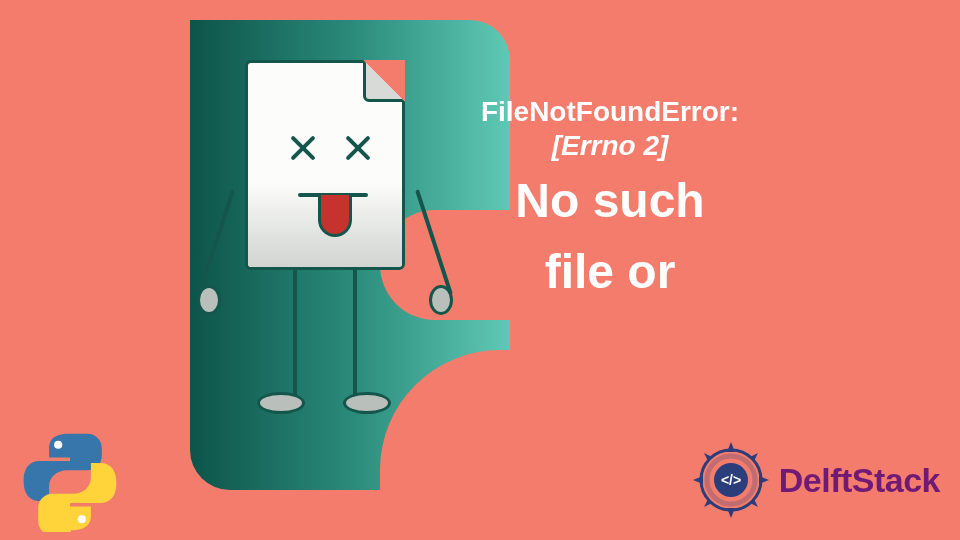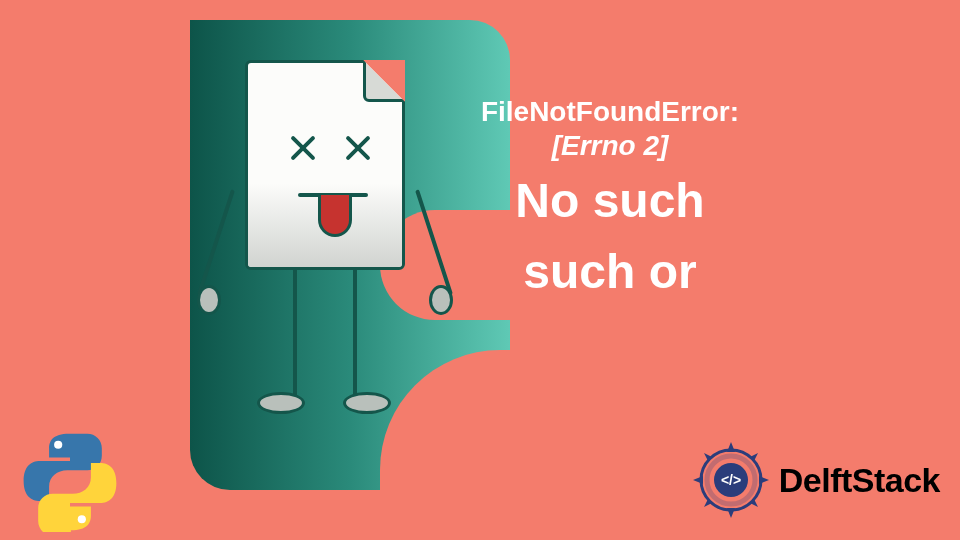--- a/index.html
+++ b/index.html
@@ -209,21 +209,21 @@
     position: absolute;
     right: 20px;
     bottom: 20px;
     display: flex;
     align-items: center;
     gap: 8px;
   }
   .delft-text {
     font-size: 34px;
     font-weight: 700;
-    color: #000000;
+    color: #701a75;
     letter-spacing: -0.5px;
   }
   .delft-badge {
     width: 80px;
     height: 80px;
     position: relative;
   }
 </style>
 </head>
 <body>
@@ -248,21 +248,21 @@
     <div class="mouth"></div>
     <div class="tongue"></div>
     <div class="file-fold"></div>
   </div>
 </div>
 
 <div class="err-text">
   <div class="err-line1">FileNotFoundError:</div>
   <div class="err-line2">[Errno 2]</div>
   <div class="err-big">No such</div>
-  <div class="err-big">such or</div>
+  <div class="err-big">file or</div>
 </div>
 
 <div class="python-logo">
   <svg viewBox="0 0 110 110" width="100" height="100">
     <path fill="#3776ab" d="M54 2c-18 0-22 8-22 16v10h23v4H22c-10 0-18 6-18 22s8 22 18 22h10V60c0-11 9-18 20-18h22c9 0 16-7 16-16V18c0-9-7-16-16-16H54z"></path>
     <circle cx="42" cy="14" r="4.5" fill="#fff"></circle>
     <path fill="#ffd43b" d="M56 108c18 0 22-8 22-16V82H55v-4h33c10 0 18-6 18-22s-8-22-18-22H78v16c0 11-9 18-20 18H36c-9 0-16 7-16 16v14c0 9 7 16 16 16h20z"></path>
     <circle cx="68" cy="96" r="4.5" fill="#fff"></circle>
   </svg>
 </div>

